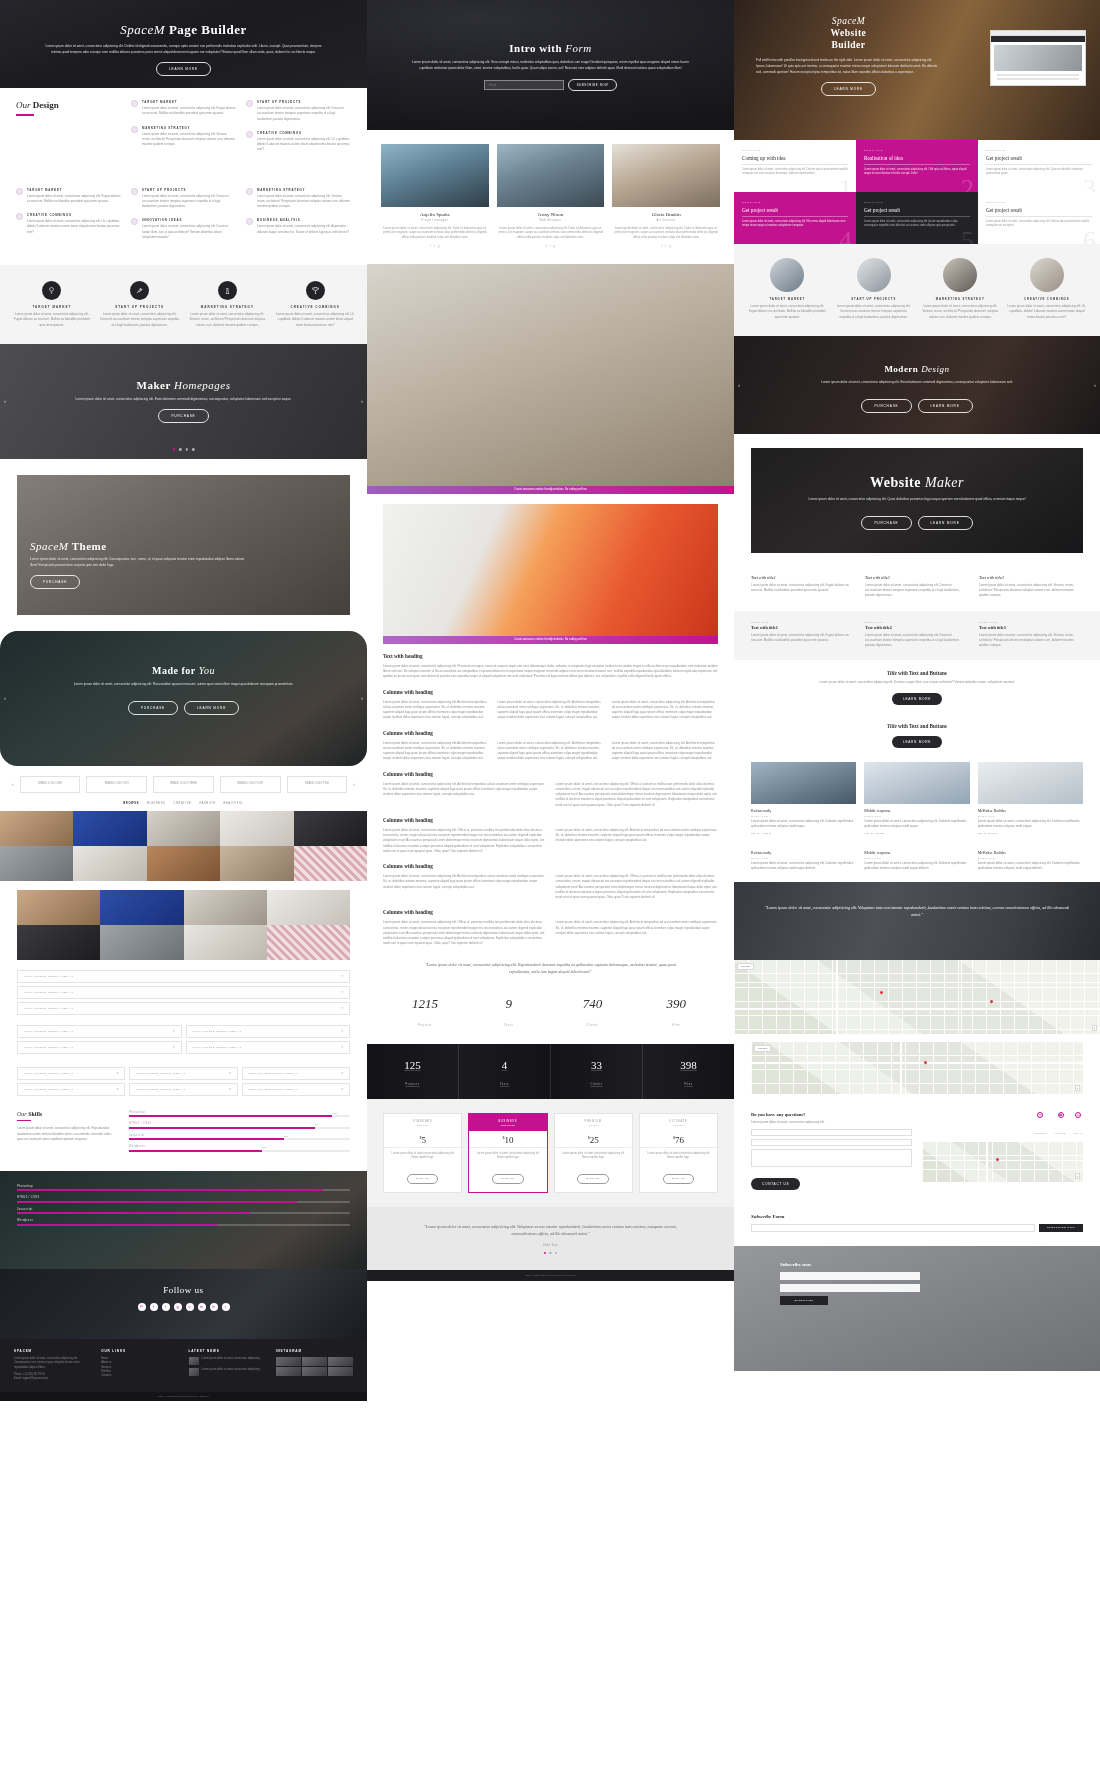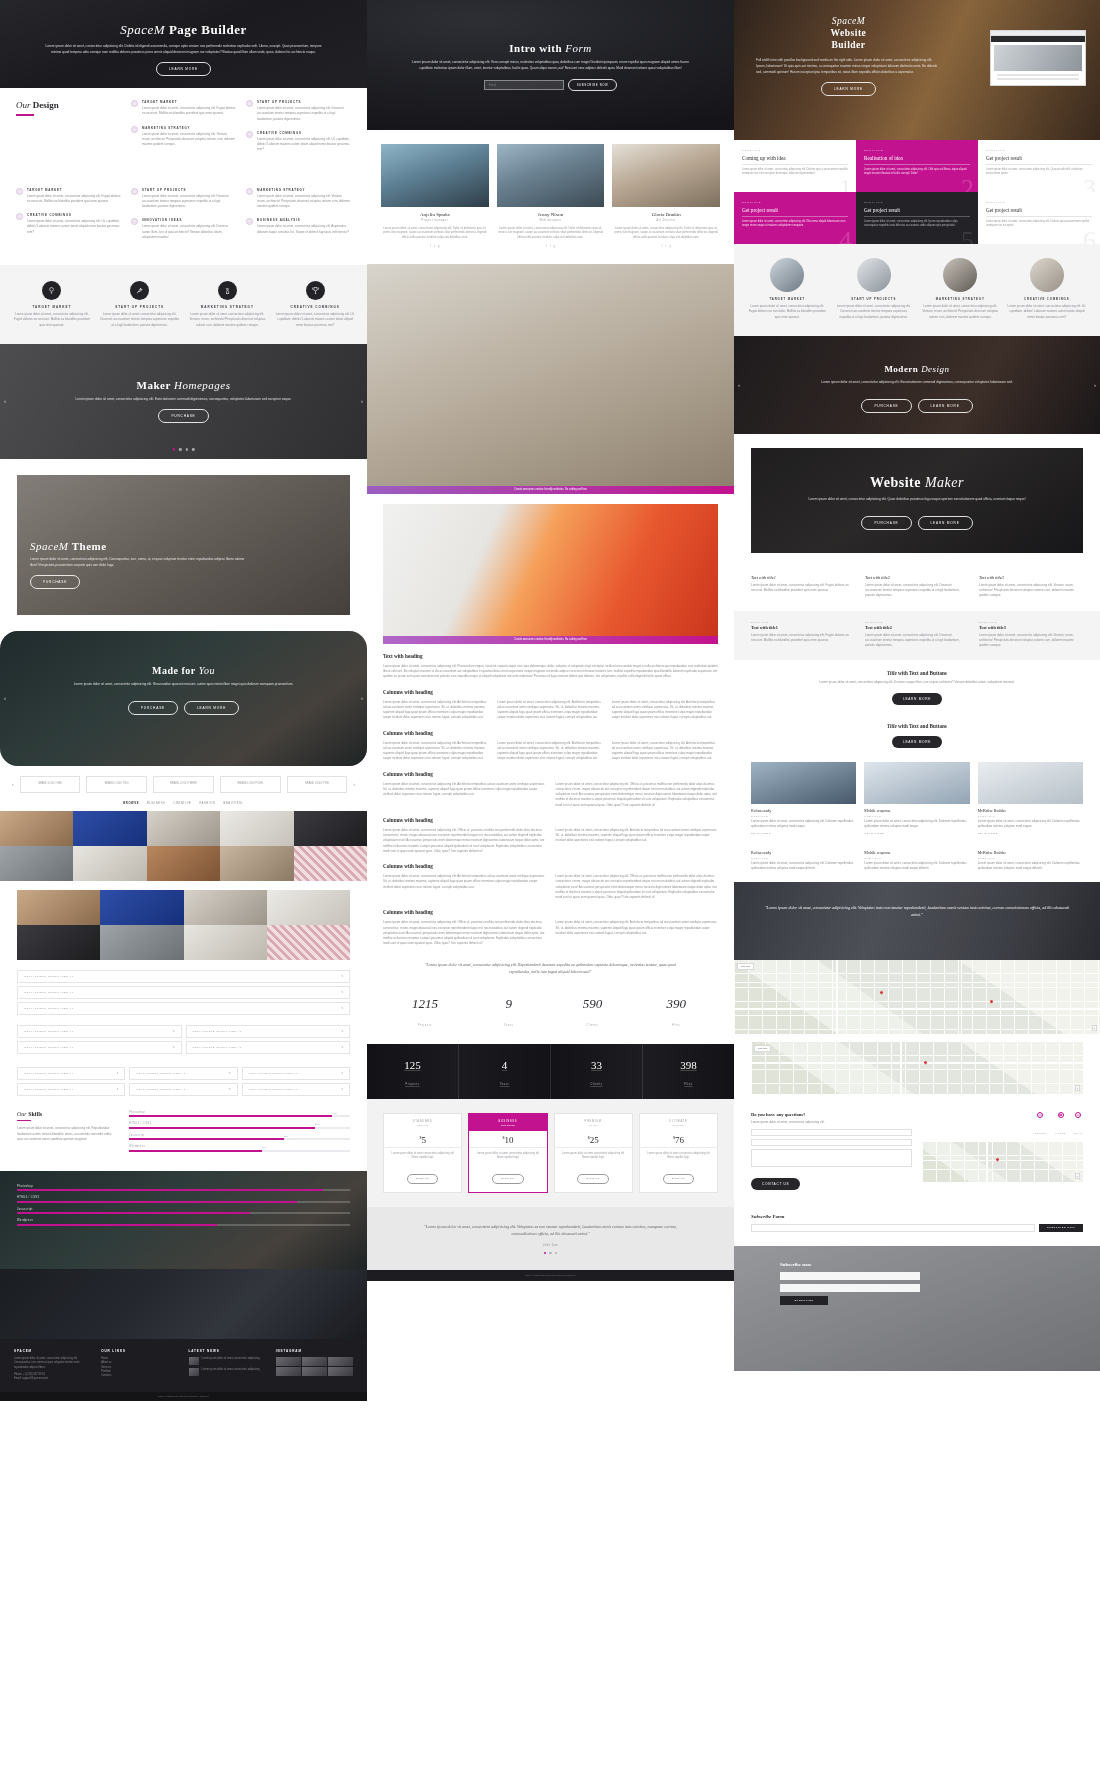--- a/index.html
+++ b/index.html
@@ -753,20 +753,33 @@
           <div class="bar-lbl w">Wordpress</div>
           <div class="bar w">
               <b style="width:60%"></b>
             </div>
         </div>
       </div>
     </div>
 
     <div class="hero bg-follow follow">
       <div class="dim"></div>
+      <div class="inner">
+        <div class="h-title">Follow us</div>
+        <div class="soc">
+          <span>P</span>
+          <span>f</span>
+          <span>t</span>
+          <span>g</span>
+          <span>v</span>
+          <span>in</span>
+          <span>b</span>
+          <span>r</span>
+        </div>
+      </div>
     </div>
 
     <div class="footer">
       <div class="f-col">
         <div class="f-h">SpaceM</div>
         <div class="f-tx">Lorem ipsum dolor sit amet, consectetur adipisicing elit. Consequuntur, iure, nemo ut quas voluptate tenetur enim repudiandae adipisci libero.</div>
         <div class="f-tx" style="margin-top:3px;">Phone: +1 (234) 567 89 10</div>
         <div class="f-tx">Email: support@spacem.com</div>
       </div>
       <div class="f-col">
@@ -924,21 +937,21 @@
     <div class="counts">
       <div class="cn">
         <b>1215</b>
         <span>Projects</span>
       </div>
       <div class="cn">
         <b>9</b>
         <span>Years</span>
       </div>
       <div class="cn">
-        <b>590</b>
+        <b>740</b>
         <span>Clients</span>
       </div>
       <div class="cn">
         <b>390</b>
         <span>Files</span>
       </div>
     </div>
 
     <div class="counts-dark bg-blinds">
       <div class="dim"></div>

